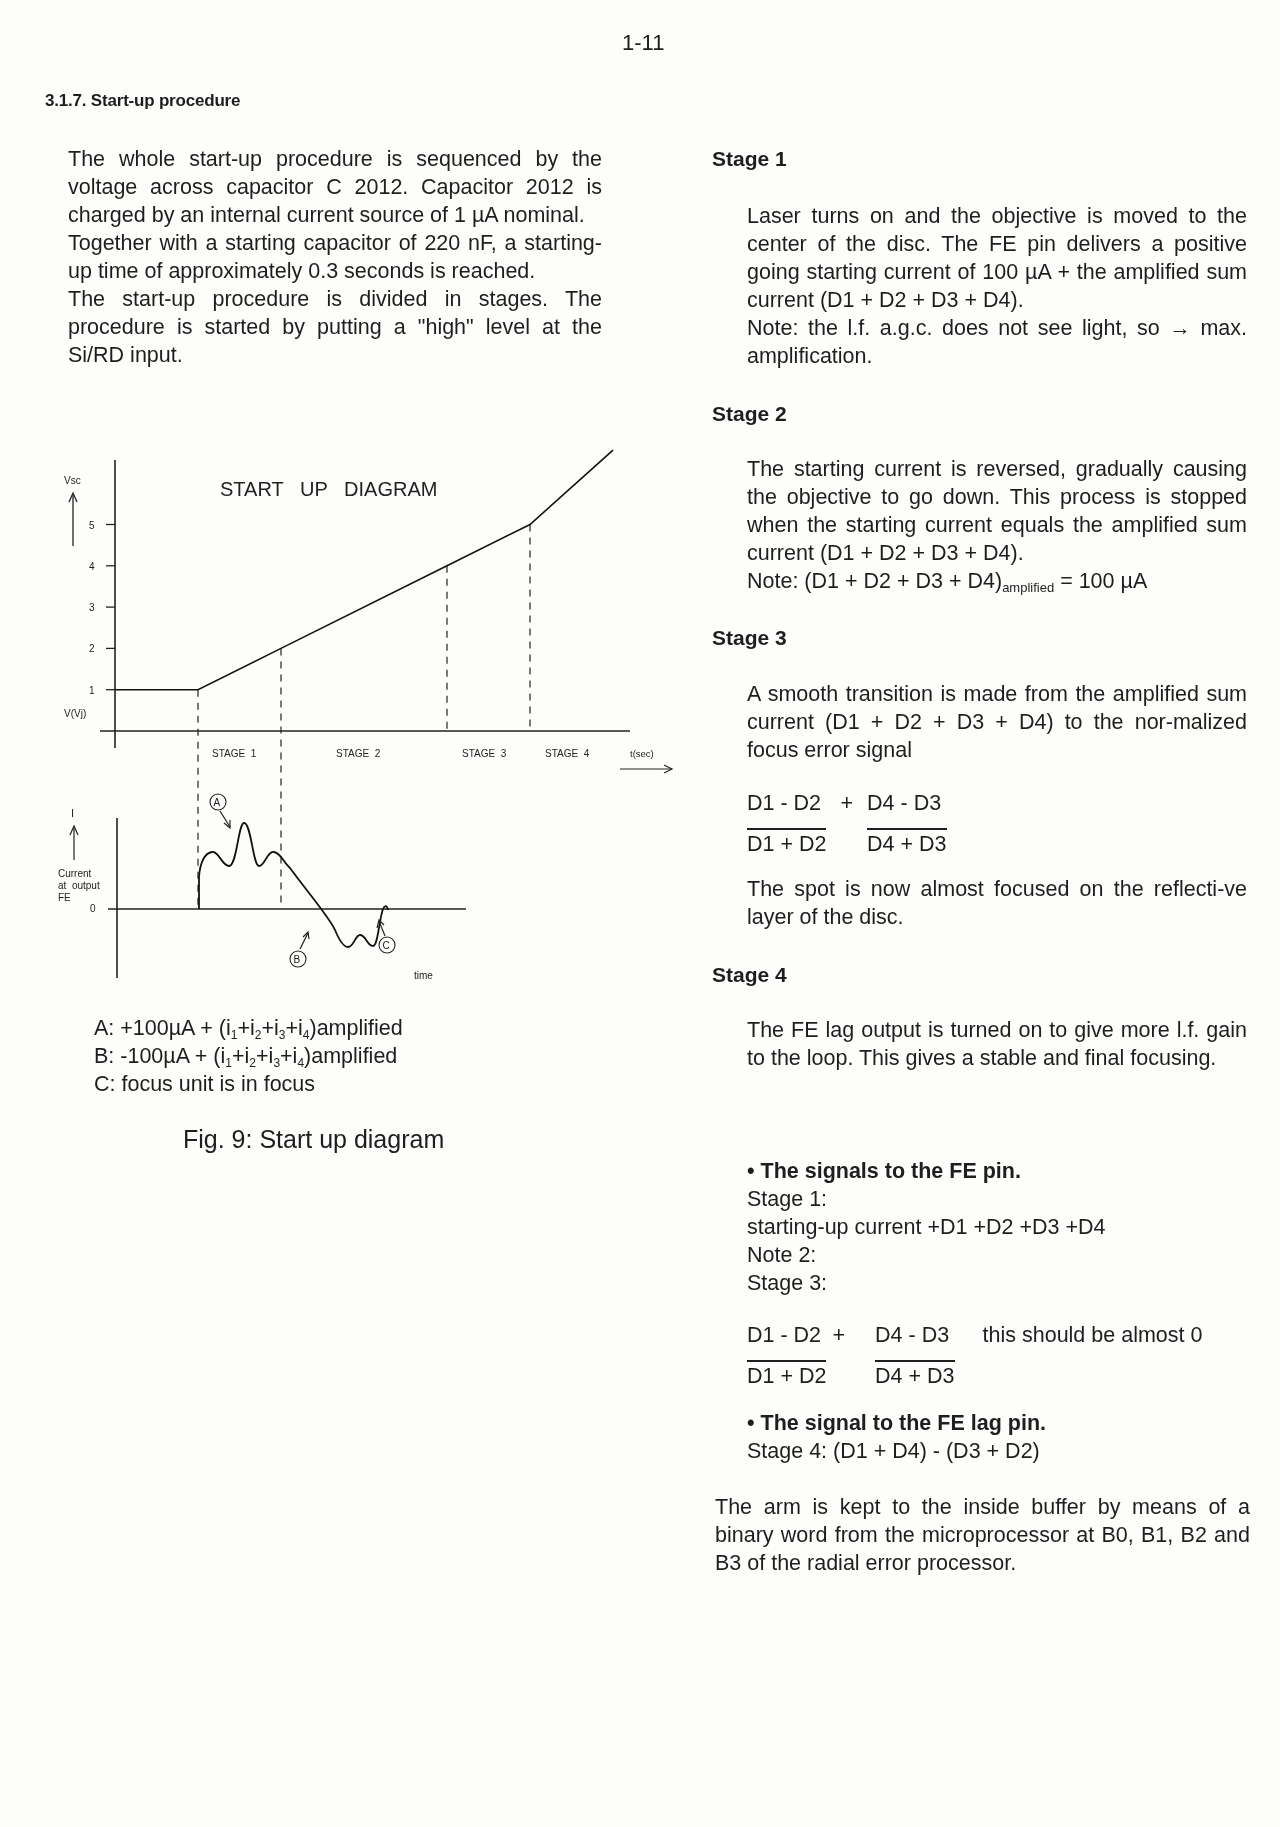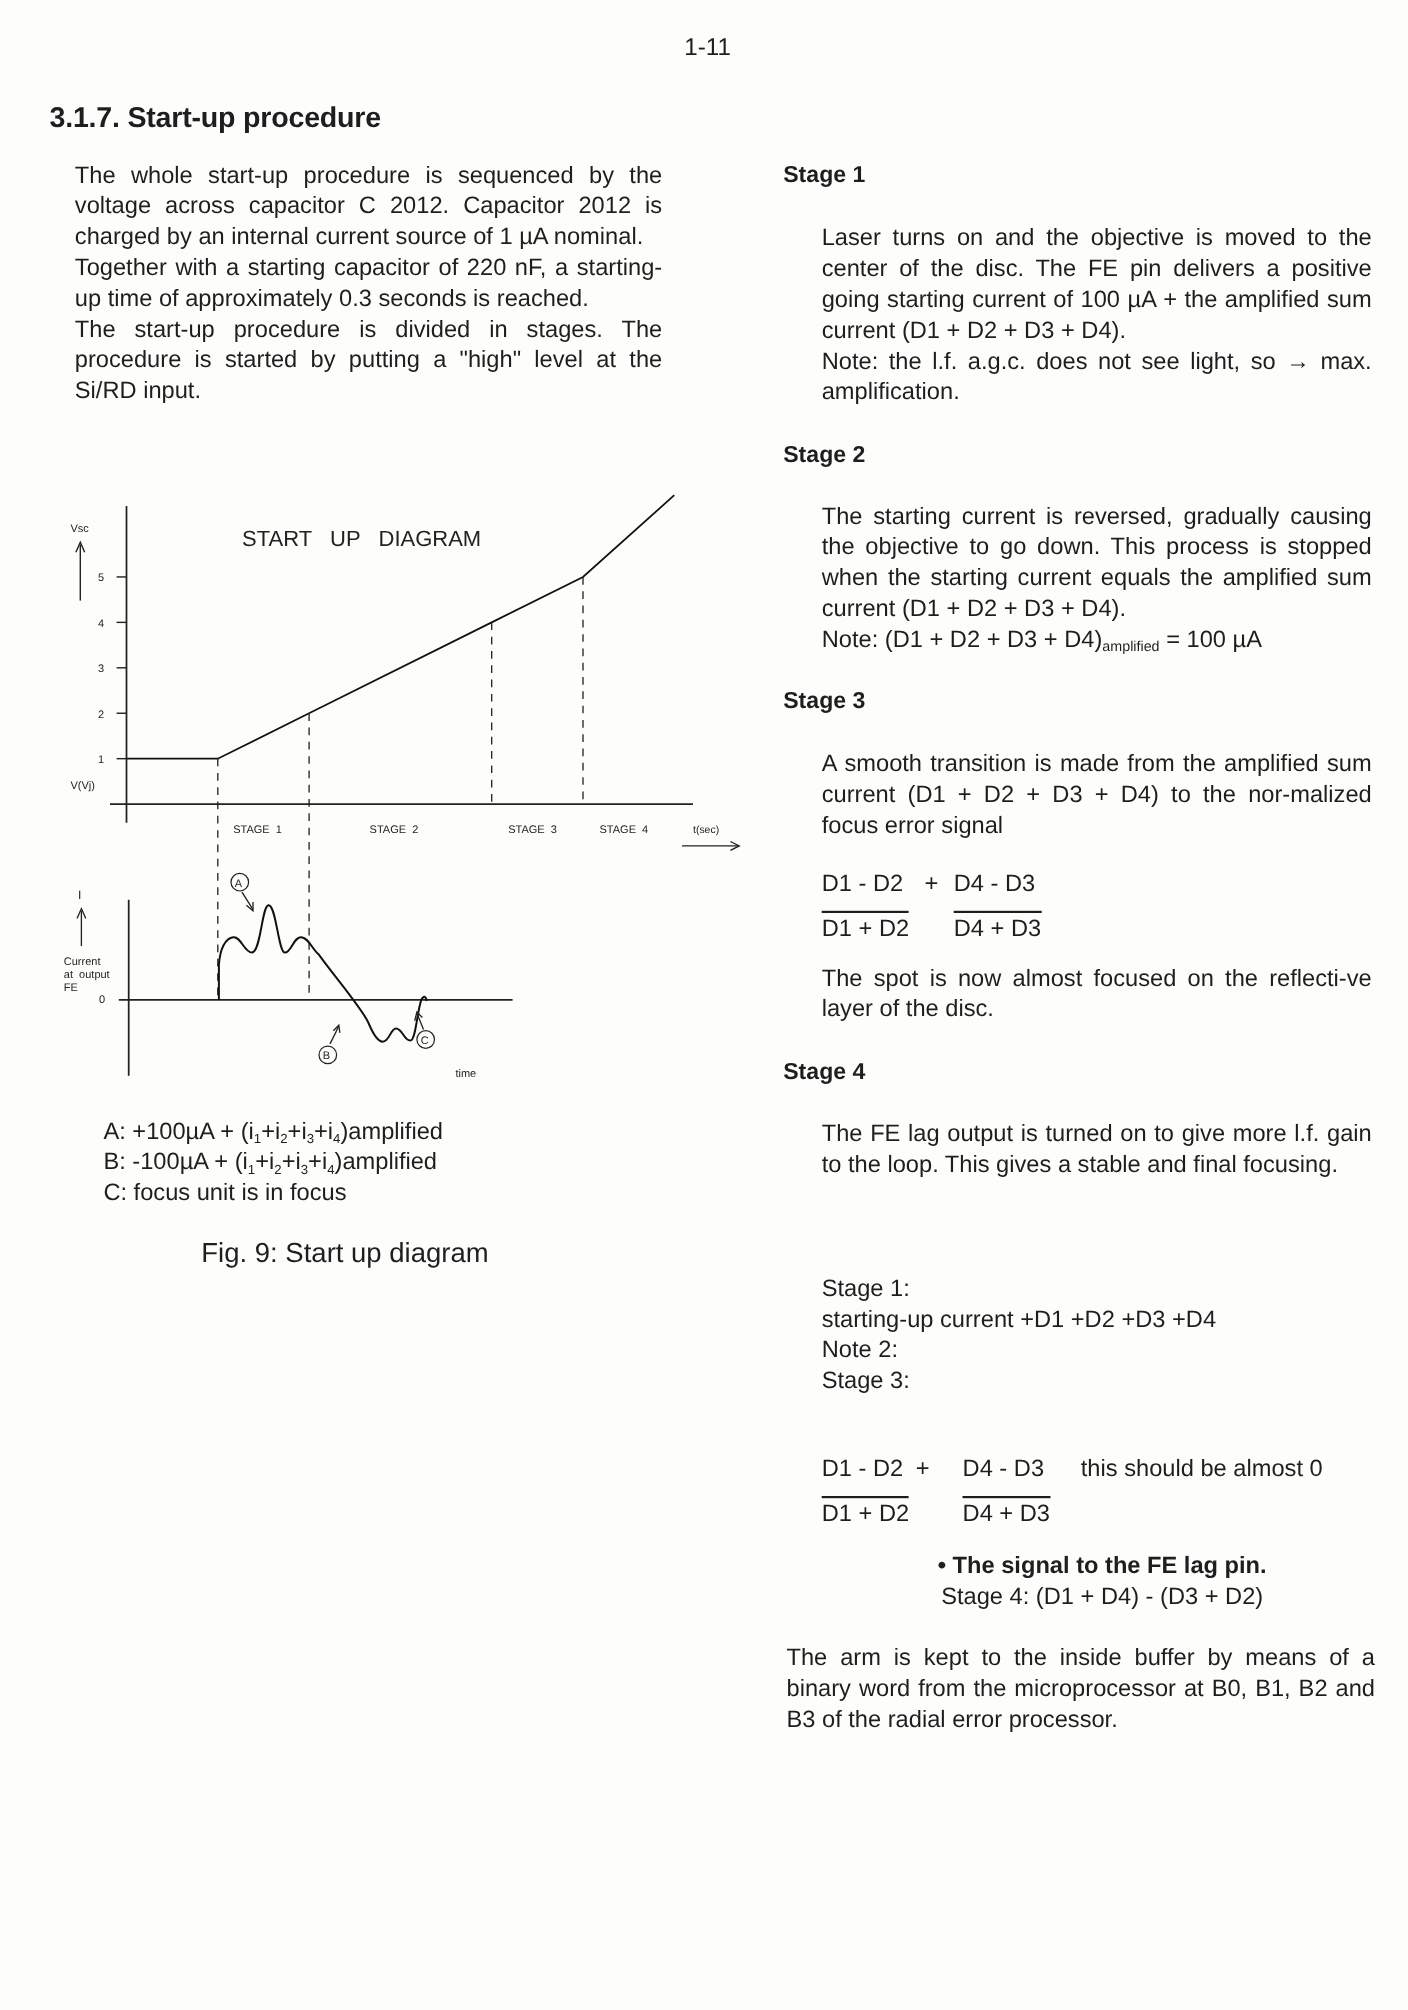--- a/index.html
+++ b/index.html
@@ -3,21 +3,21 @@
 <meta charset="utf-8">
 <style>
   html, body { margin:0; padding:0; }
   body {
     width:1280px; height:1827px; position:relative; overflow:hidden;
     background:#fdfdfb; color:#1e1e1e;
     font-family:"Liberation Sans", sans-serif;
   }
   .abs { position:absolute; }
   .page-num { left:622px; top:30px; font-size:22px; }
-  .section-title { left:45px; top:91px; font-size:26px; font-weight:bold; letter-spacing:-0.2px; }
+  .section-title { left:45px; top:91px; font-size:17px; font-weight:bold; letter-spacing:-0.2px; }
   .para { font-size:21.5px; line-height:28px; text-align:justify; }
   .intro { left:68px; top:145px; width:534px; }
   .intro p { margin:0; }
   .stage-head { font-size:21px; font-weight:bold; left:712px; }
   .right-text { left:747px; width:500px; }
   .right-text p { margin:0; }
   sub { font-size:13px; vertical-align:-4px; line-height:0; }
   .frac { display:inline-block; vertical-align:middle; text-align:left; }
   .frac .num { display:block; border-bottom:2px solid #1e1e1e; line-height:26px; padding-bottom:12px; }
   .frac .den { display:block; line-height:28px; }
@@ -154,36 +154,37 @@
   </span>
 </div>
 <div class="abs para right-text" style="top:875px">The spot is now almost focused on the reflecti-ve layer of the disc.</div>
 
 <div class="abs stage-head" style="top:963px">Stage 4</div>
 <div class="abs para right-text" style="top:1016px">
   <p>The FE lag output is turned on to give more l.f. gain to the loop. This gives a stable and final focusing.</p>
 </div>
 
 <div class="abs para" style="left:747px;top:1157px;width:510px;text-align:left">
+  <div class="bullet-title">• The signals to the FE pin.</div>
   <div>Stage 1:</div>
   <div>starting-up current +D1 +D2 +D3 +D4</div>
   <div>Note 2:</div>
   <div>Stage 3:</div>
 </div>
 <div class="abs fraction-row" style="left:747px;top:1322px">
   <span class="frac">
     <span class="num">D1 - D2</span>
     <span class="den">D1 + D2</span>
   </span>
   <span class="plus" style="margin:0 30px 0 6px">+</span>
   <span class="frac">
     <span class="num">D4 - D3</span>
     <span class="den">D4 + D3</span>
   </span>
   <span style="margin-left:28px;align-self:flex-start;line-height:26px">this should be almost 0</span>
 </div>
 
-<div class="abs para" style="left:747px;top:1409px;width:510px;text-align:center">
+<div class="abs para" style="left:747px;top:1409px;width:510px;text-align:left">
   <div class="bullet-title">• The signal to the FE lag pin.</div>
   <div>Stage 4: (D1 + D4) - (D3 + D2)</div>
 </div>
 
 <div class="abs para" style="left:715px;top:1493px;width:535px">The arm is kept to the inside buffer by means of a binary word from the microprocessor at B0, B1, B2 and B3 of the radial error processor.</div>
 
 </body></html>

